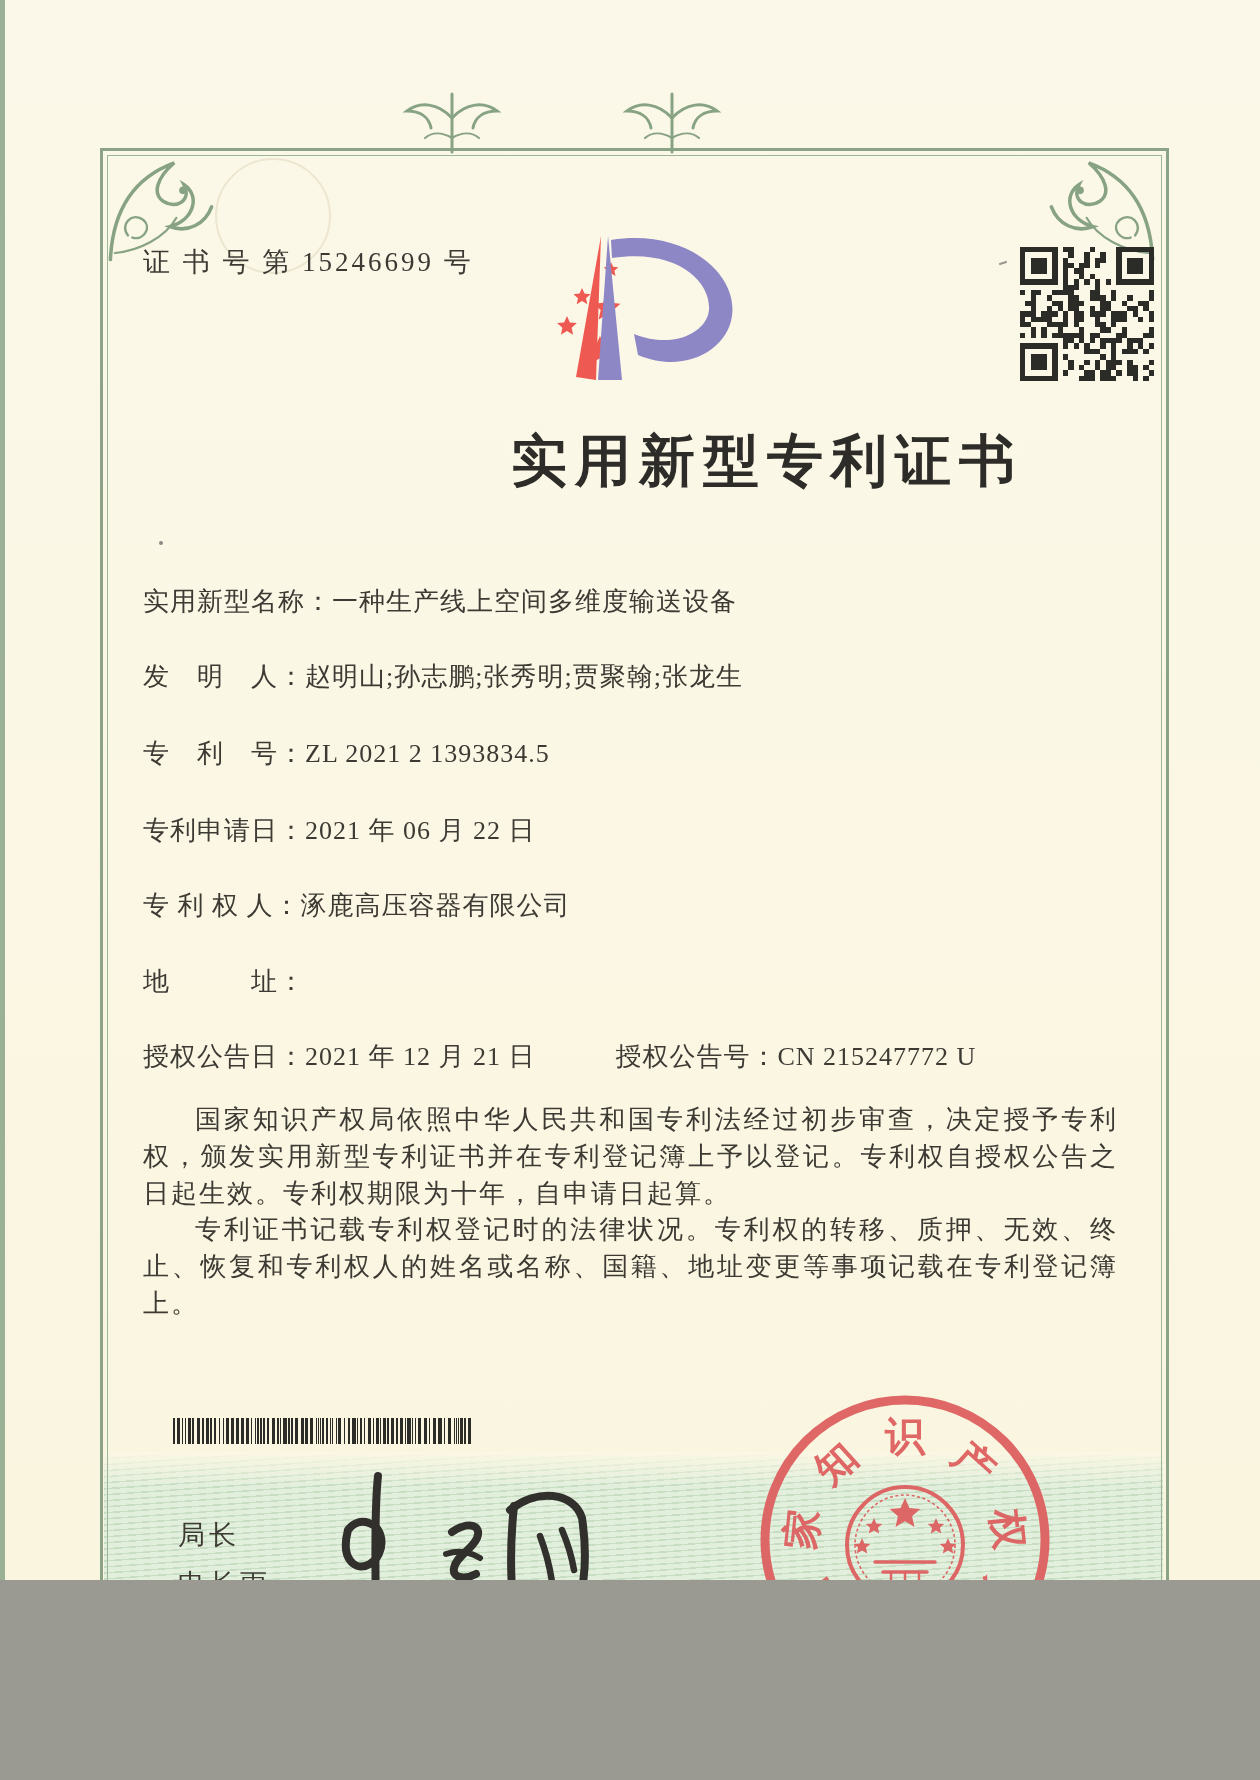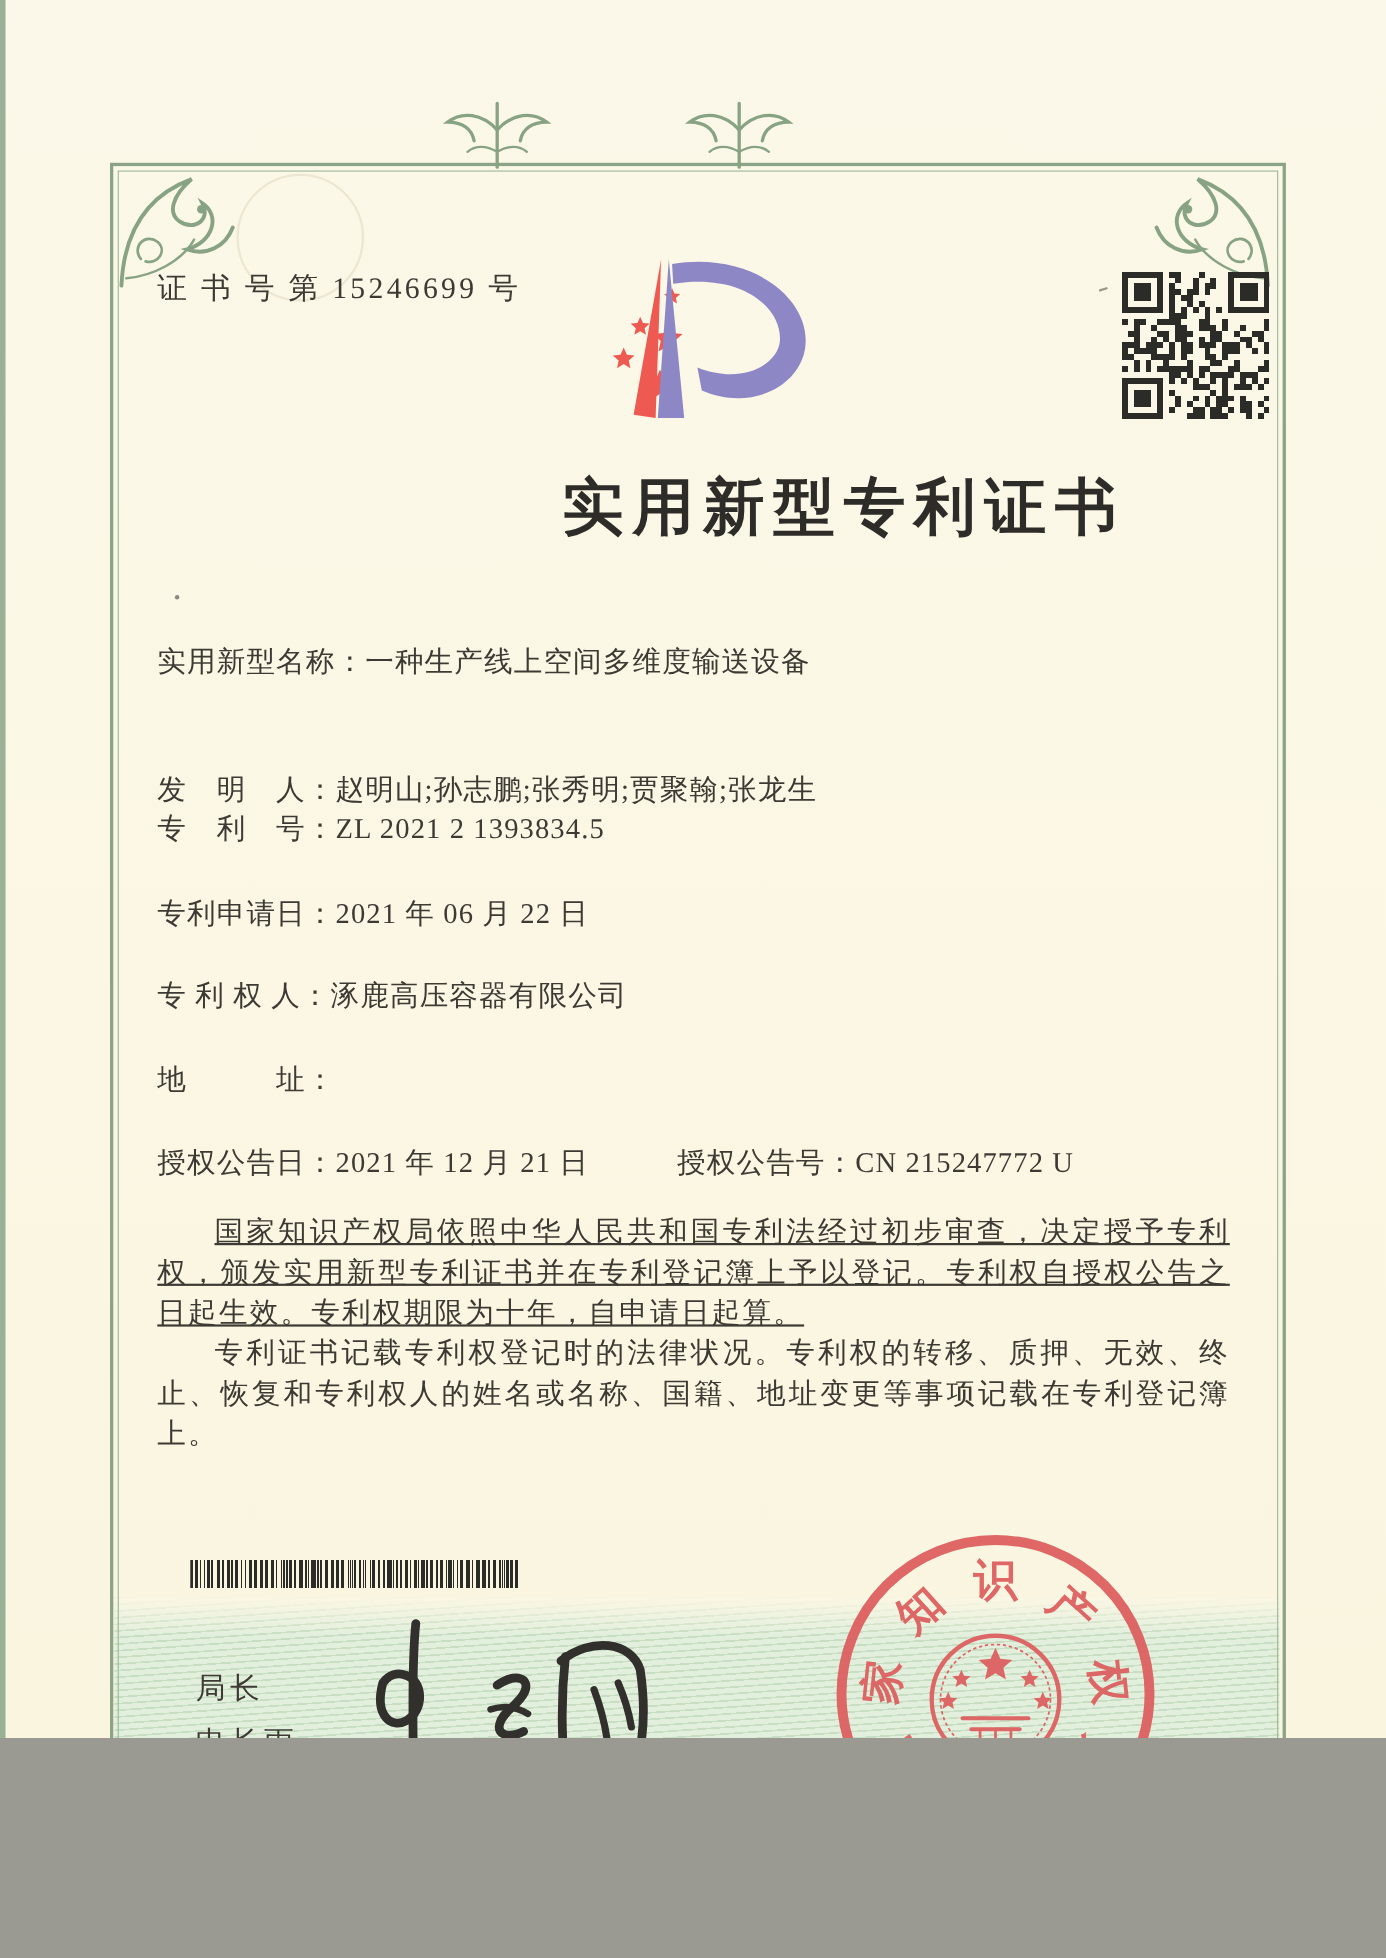--- a/index.html
+++ b/index.html
@@ -32,30 +32,30 @@
   
   .cert-no{position:absolute;left:143px;top:244px;font-size:27px;letter-spacing:3px;white-space:nowrap;}
   .logo{position:absolute;left:470px;top:228px;width:270px;height:160px;}
   .qr{position:absolute;left:1020px;top:247px;width:134px;height:134px;}
   .title{position:absolute;left:143px;top:424px;width:880px;text-align:right;
     font-size:56px;font-weight:bold;letter-spacing:8px;color:#2e2c29;white-space:nowrap;}
   
   .row{position:absolute;left:143px;font-size:26px;line-height:34px;letter-spacing:1px;white-space:nowrap;}
   .row .lbl{display:inline-block;}
   .row .val{display:inline-block;}
-  .r0{top:585px;}.r1{top:660px;margin-top:41px;}.r2{top:737px;text-align:center;}.r3{top:814px;}.r4{top:889px;}
+  .r0{top:585px;}.r1{top:660px;}.r2{top:737px;text-align:center;}.r3{top:814px;}.r4{top:889px;}
   .r5{top:965px;width:990px;white-space:normal;}
   .r5 .addr{display:flex;}
   .r5 .lbl{flex:0 0 auto;}
   .r6{top:1040px;}
   .r6 .lbl2{margin-left:80px;}
   
   .para{position:absolute;left:143px;width:975px;margin:0;font-size:26px;line-height:37px;
     letter-spacing:2px;text-align:justify;text-indent:2em;}
-  .p1{top:1101px;text-decoration:underline;}
+  .p1{top:1101px;}
   .p2{top:1211px;}
   
   .barcode{position:absolute;left:173px;top:1418px;width:298px;height:26px;}
   
   .officer-title{position:absolute;left:178px;top:1517px;font-size:27px;letter-spacing:4px;}
   .officer-name{position:absolute;left:178px;top:1566px;font-size:27px;letter-spacing:4px;}
   .sig{position:absolute;left:330px;top:1470px;width:260px;height:165px;}
   
   .seal{position:absolute;left:755px;top:1390px;width:300px;height:300px;opacity:.92;}
   .seal text{font-family:"Liberation Serif","DejaVu Serif",serif;font-weight:bold;}

